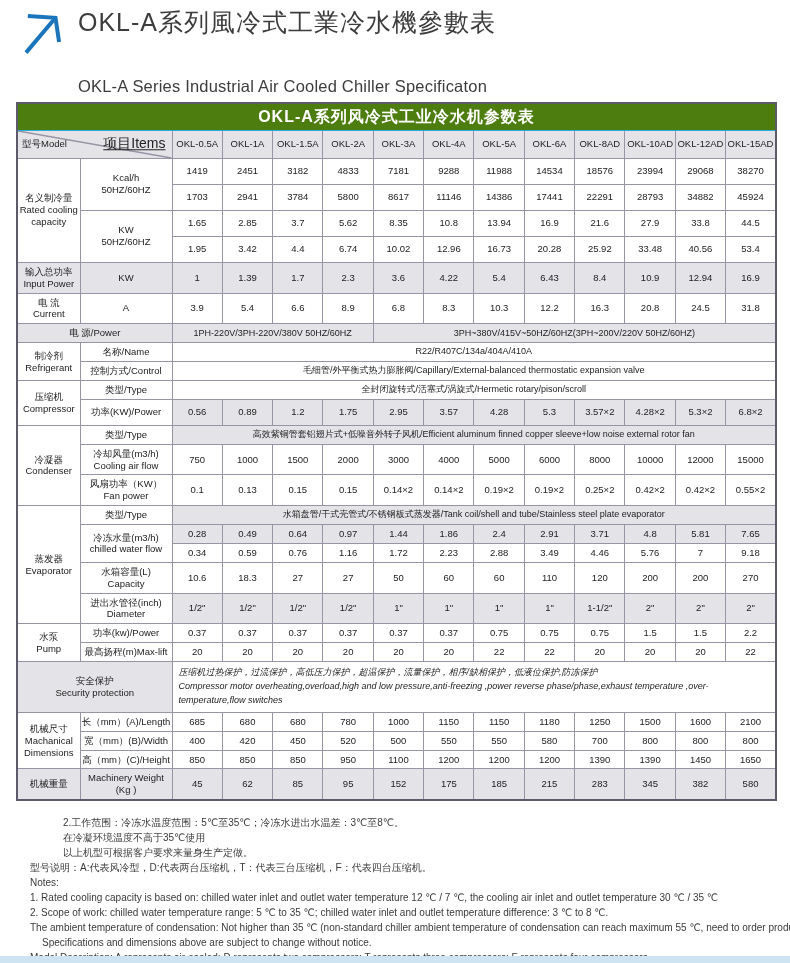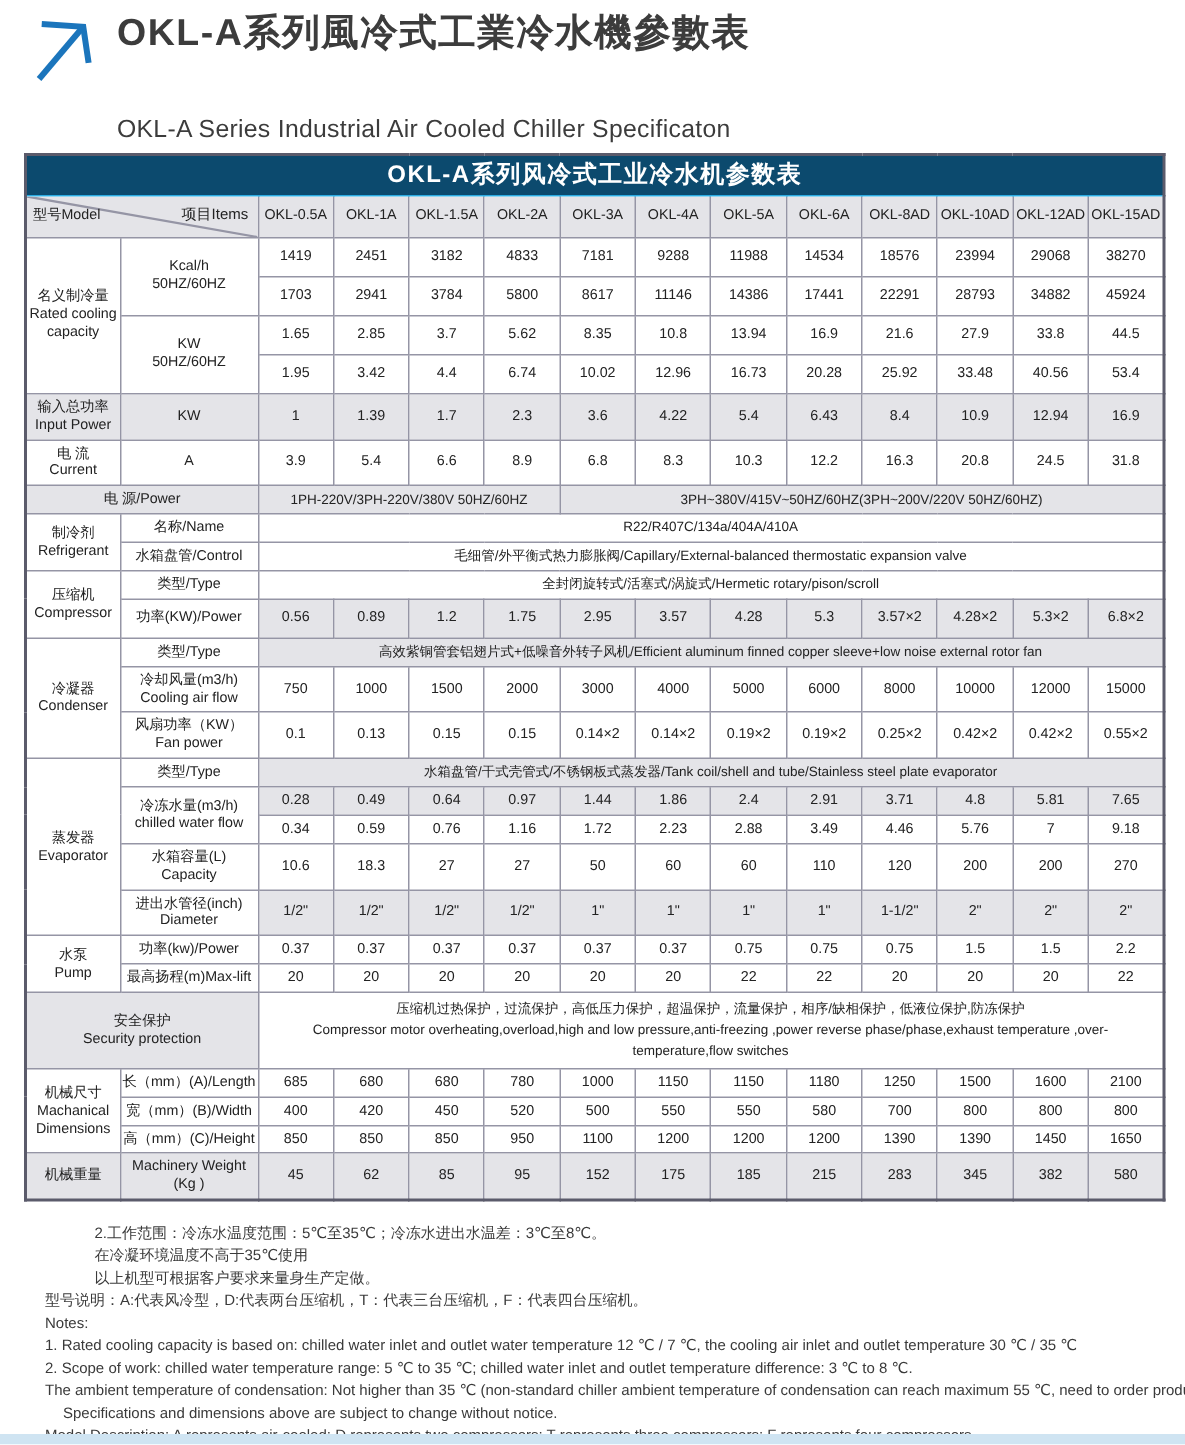--- a/index.html
+++ b/index.html
@@ -8,53 +8,53 @@
     width:790px; height:963px; position:relative;
     font-family:"Liberation Sans","DejaVu Sans",sans-serif;
     color:#333; overflow:hidden;
   }
   .page { position:relative; width:790px; height:963px; }
 
   
   .doc-header { display:flex; align-items:flex-start; padding:8px 0 0 14px; }
   .logo { width:58px; height:50px; flex:0 0 auto; }
   .titles { margin-left:6px; }
-  .title-zh { font-size:25px; font-weight:700; color:#3c3c3c; letter-spacing:1px; line-height:1.15; }
+  .title-zh { font-size:25px; font-weight:400; color:#3c3c3c; letter-spacing:1px; line-height:1.15; }
   .title-en { font-size:16.5px; font-weight:500; color:#3c3c3c; letter-spacing:0.2px;margin-top:40px; }
 
   
   table.spec {
     border-collapse:collapse; table-layout:fixed;
     width:759px; margin:6px 0 0 16px;
     border:2px solid #5b5b6b;
   }
   .spec td {
     border:1px solid #9595a5;
     font-size:9.5px; line-height:1.25;
     text-align:center; vertical-align:middle;
     padding:3px 1px; background:#fff; color:#222;
     overflow:hidden;
   }
   .spec td.cap {
-    background:#0c4a6e; color:#fff; font-size:16px; font-weight:600;
+    background:#4d7c0f; color:#fff; font-size:16px; font-weight:600;
     letter-spacing:1px; height:26px; border-color:#29abe2;
   }
   .spec td.grey { background:#e4e4e8; }
   .spec tr.sect td { border-top:1.5px solid #6a6a7c; }
   .lbl-zh { display:block; }
   .lbl-en { display:block; }
   .unit { font-size:9.5px; }
   td.spanval { font-size:9px; }
-  td.leftwrap { text-align:center; padding:4px 6px; font-size:9px; line-height:1.55; }
+  td.leftwrap { text-align:left; padding:4px 6px; font-size:9px; line-height:1.55;font-style:italic; }
 
   
   td.corner { position:relative; height:28px; padding:0; }
   td.corner svg.diag { position:absolute; left:0; top:0; width:100%; height:100%; }
   .c-model { position:absolute; left:4px; top:50%; transform:translateY(-50%); font-size:9.5px; }
-  .c-items { position:absolute; right:6px; top:50%; transform:translateY(-50%); font-size:10px; }
+  .c-items { position:absolute; right:6px; top:50%; transform:translateY(-50%); font-size:14px;text-decoration:underline; }
   td.mhead { font-size:9.5px; height:28px; }
 
   .tall td { height:26px; }
   
   .notes { margin:14px 0 0 30px; font-size:10px; color:#3a3a3a; line-height:1.5; }
   .notes p { white-space:nowrap; }
   .ind1 { margin-left:33px; }
   .ind2 { margin-left:12px; }
 
   .footer-bar { position:absolute; left:0; bottom:0; width:790px; height:7px; background:#cfe4f2; }
@@ -226,21 +226,21 @@
 
       <tr class="sect">
         <td rowspan="2">
           <span class="lbl-zh">制冷剂</span>
           <span class="lbl-en">Refrigerant</span>
         </td>
         <td>名称/Name</td>
         <td colspan="12" class="spanval">R22/R407C/134a/404A/410A</td>
       </tr>
       <tr>
-        <td>水箱盘管/Control</td>
+        <td>控制方式/Control</td>
         <td colspan="12" class="spanval">毛细管/外平衡式热力膨胀阀/Capillary/External-balanced thermostatic expansion valve</td>
       </tr>
 
       <tr class="sect">
         <td rowspan="2">
           <span class="lbl-zh">压缩机</span>
           <span class="lbl-en">Compressor</span>
         </td>
         <td>类型/Type</td>
         <td colspan="12" class="spanval">全封闭旋转式/活塞式/涡旋式/Hermetic rotary/pison/scroll</td>

